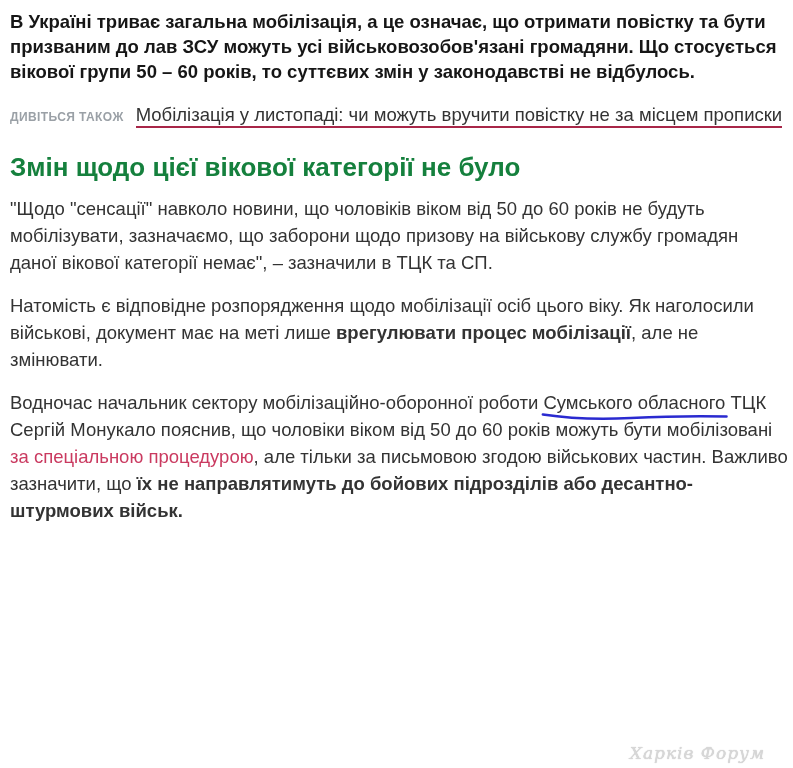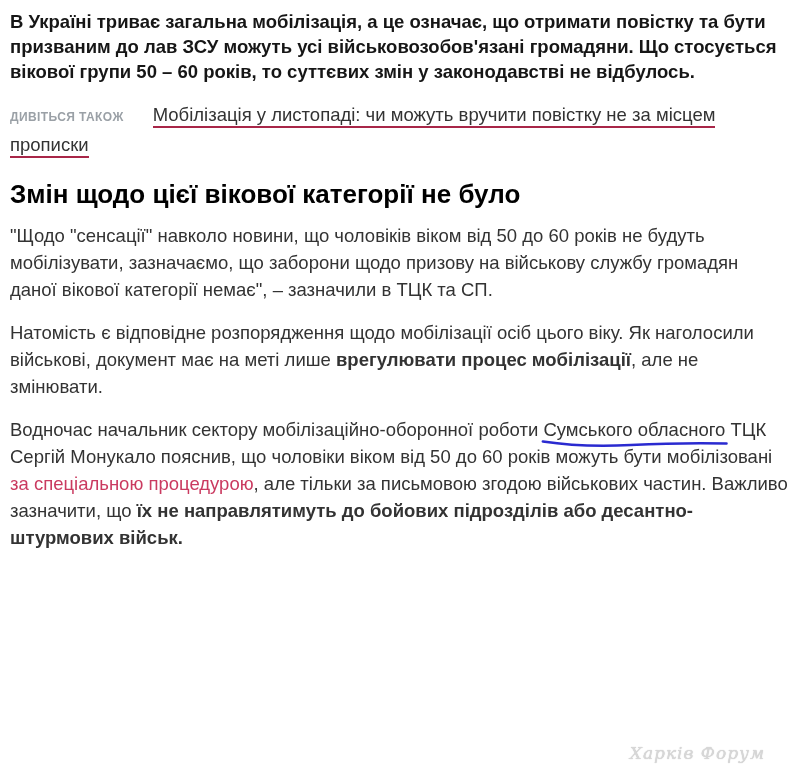--- a/index.html
+++ b/index.html
@@ -28,34 +28,34 @@
     font-size: 18.5px;
     line-height: 25px;
     font-weight: 700;
     color: #161616;
     margin: 0 0 15px 0;
   }
   h2.section-heading {
     font-size: 26px;
     line-height: 30px;
     font-weight: 700;
-    color: #000000;
+    color: #15803d;
     margin: 15px 0 13px 0;
   }
   .see-also {
     margin: 17px 0 21px 0;
     font-size: 18.5px;
     line-height: 27px;
   }
   .see-also-label {
     font-size: 12px;
     font-weight: 700;
     letter-spacing: 0.4px;
     color: #9aa0a6;
-    margin-right: 29px;
+    margin-right: 12px;
     white-space: nowrap;
   }
   a { cursor: pointer; }
   .see-also-link {
     color: #333333;
     text-decoration: none;
     border-bottom: 2px solid #a82648;
     padding-bottom: 1px;
   }
   .bold { font-weight: 700; }

